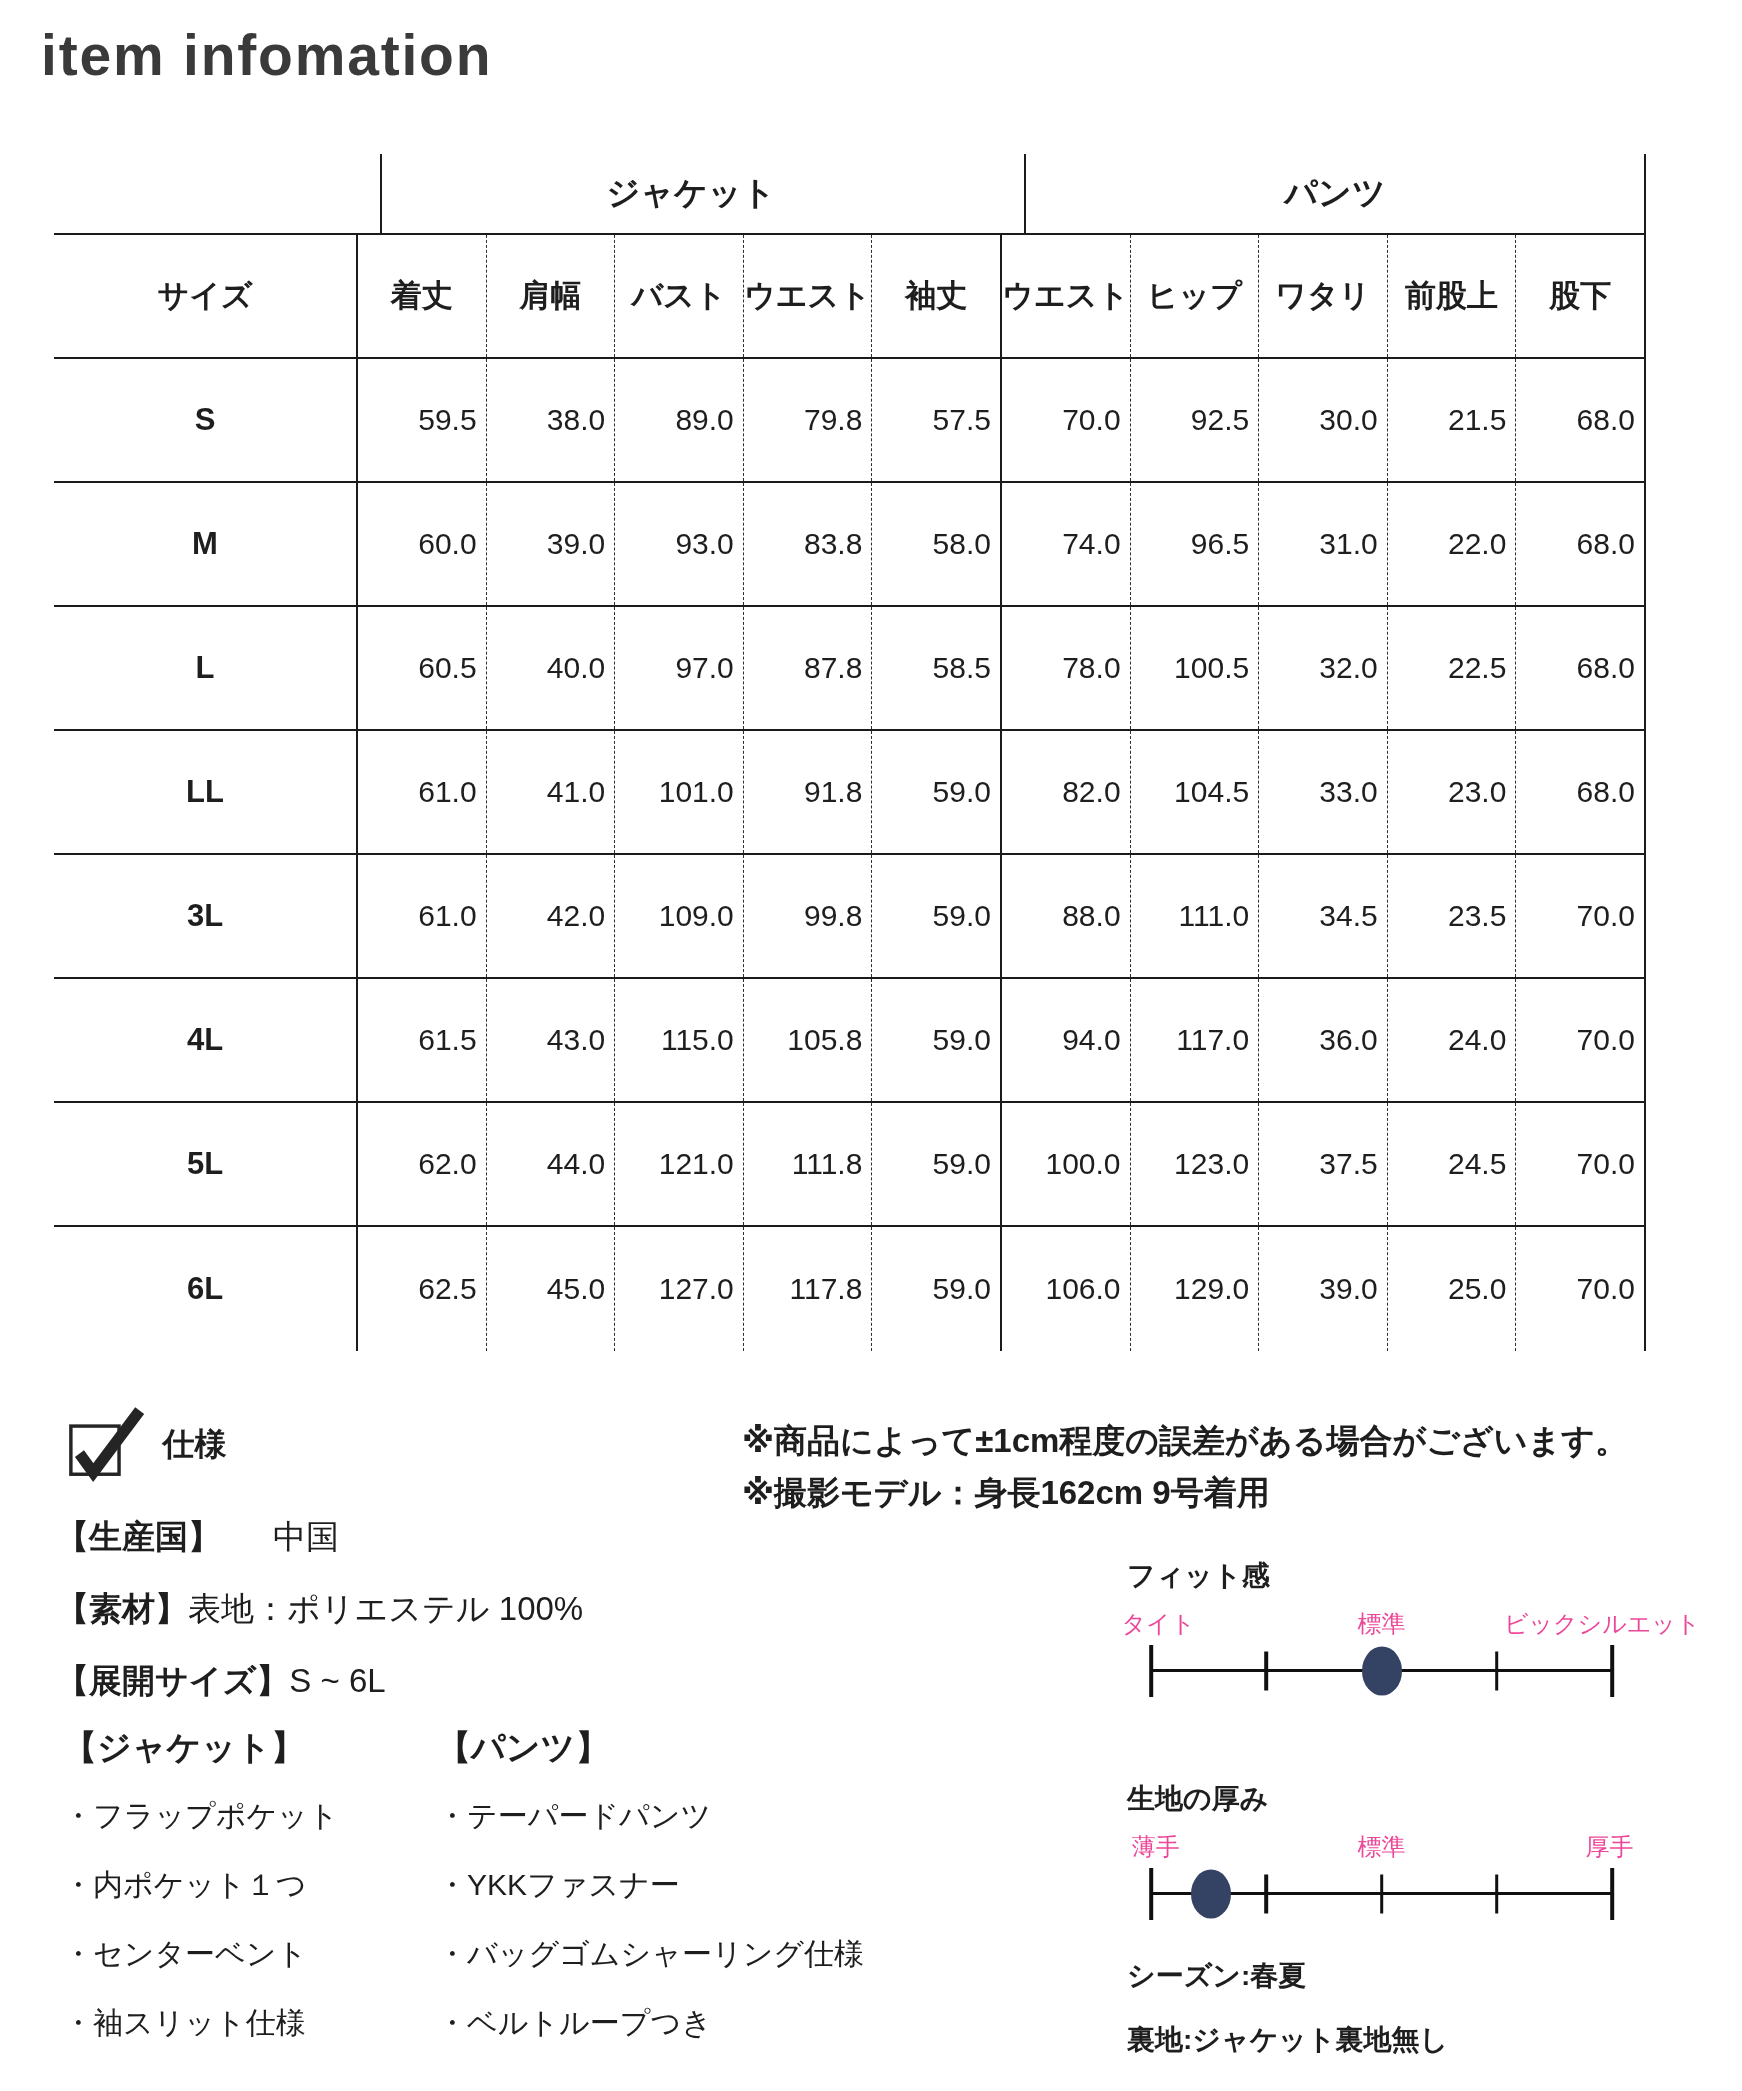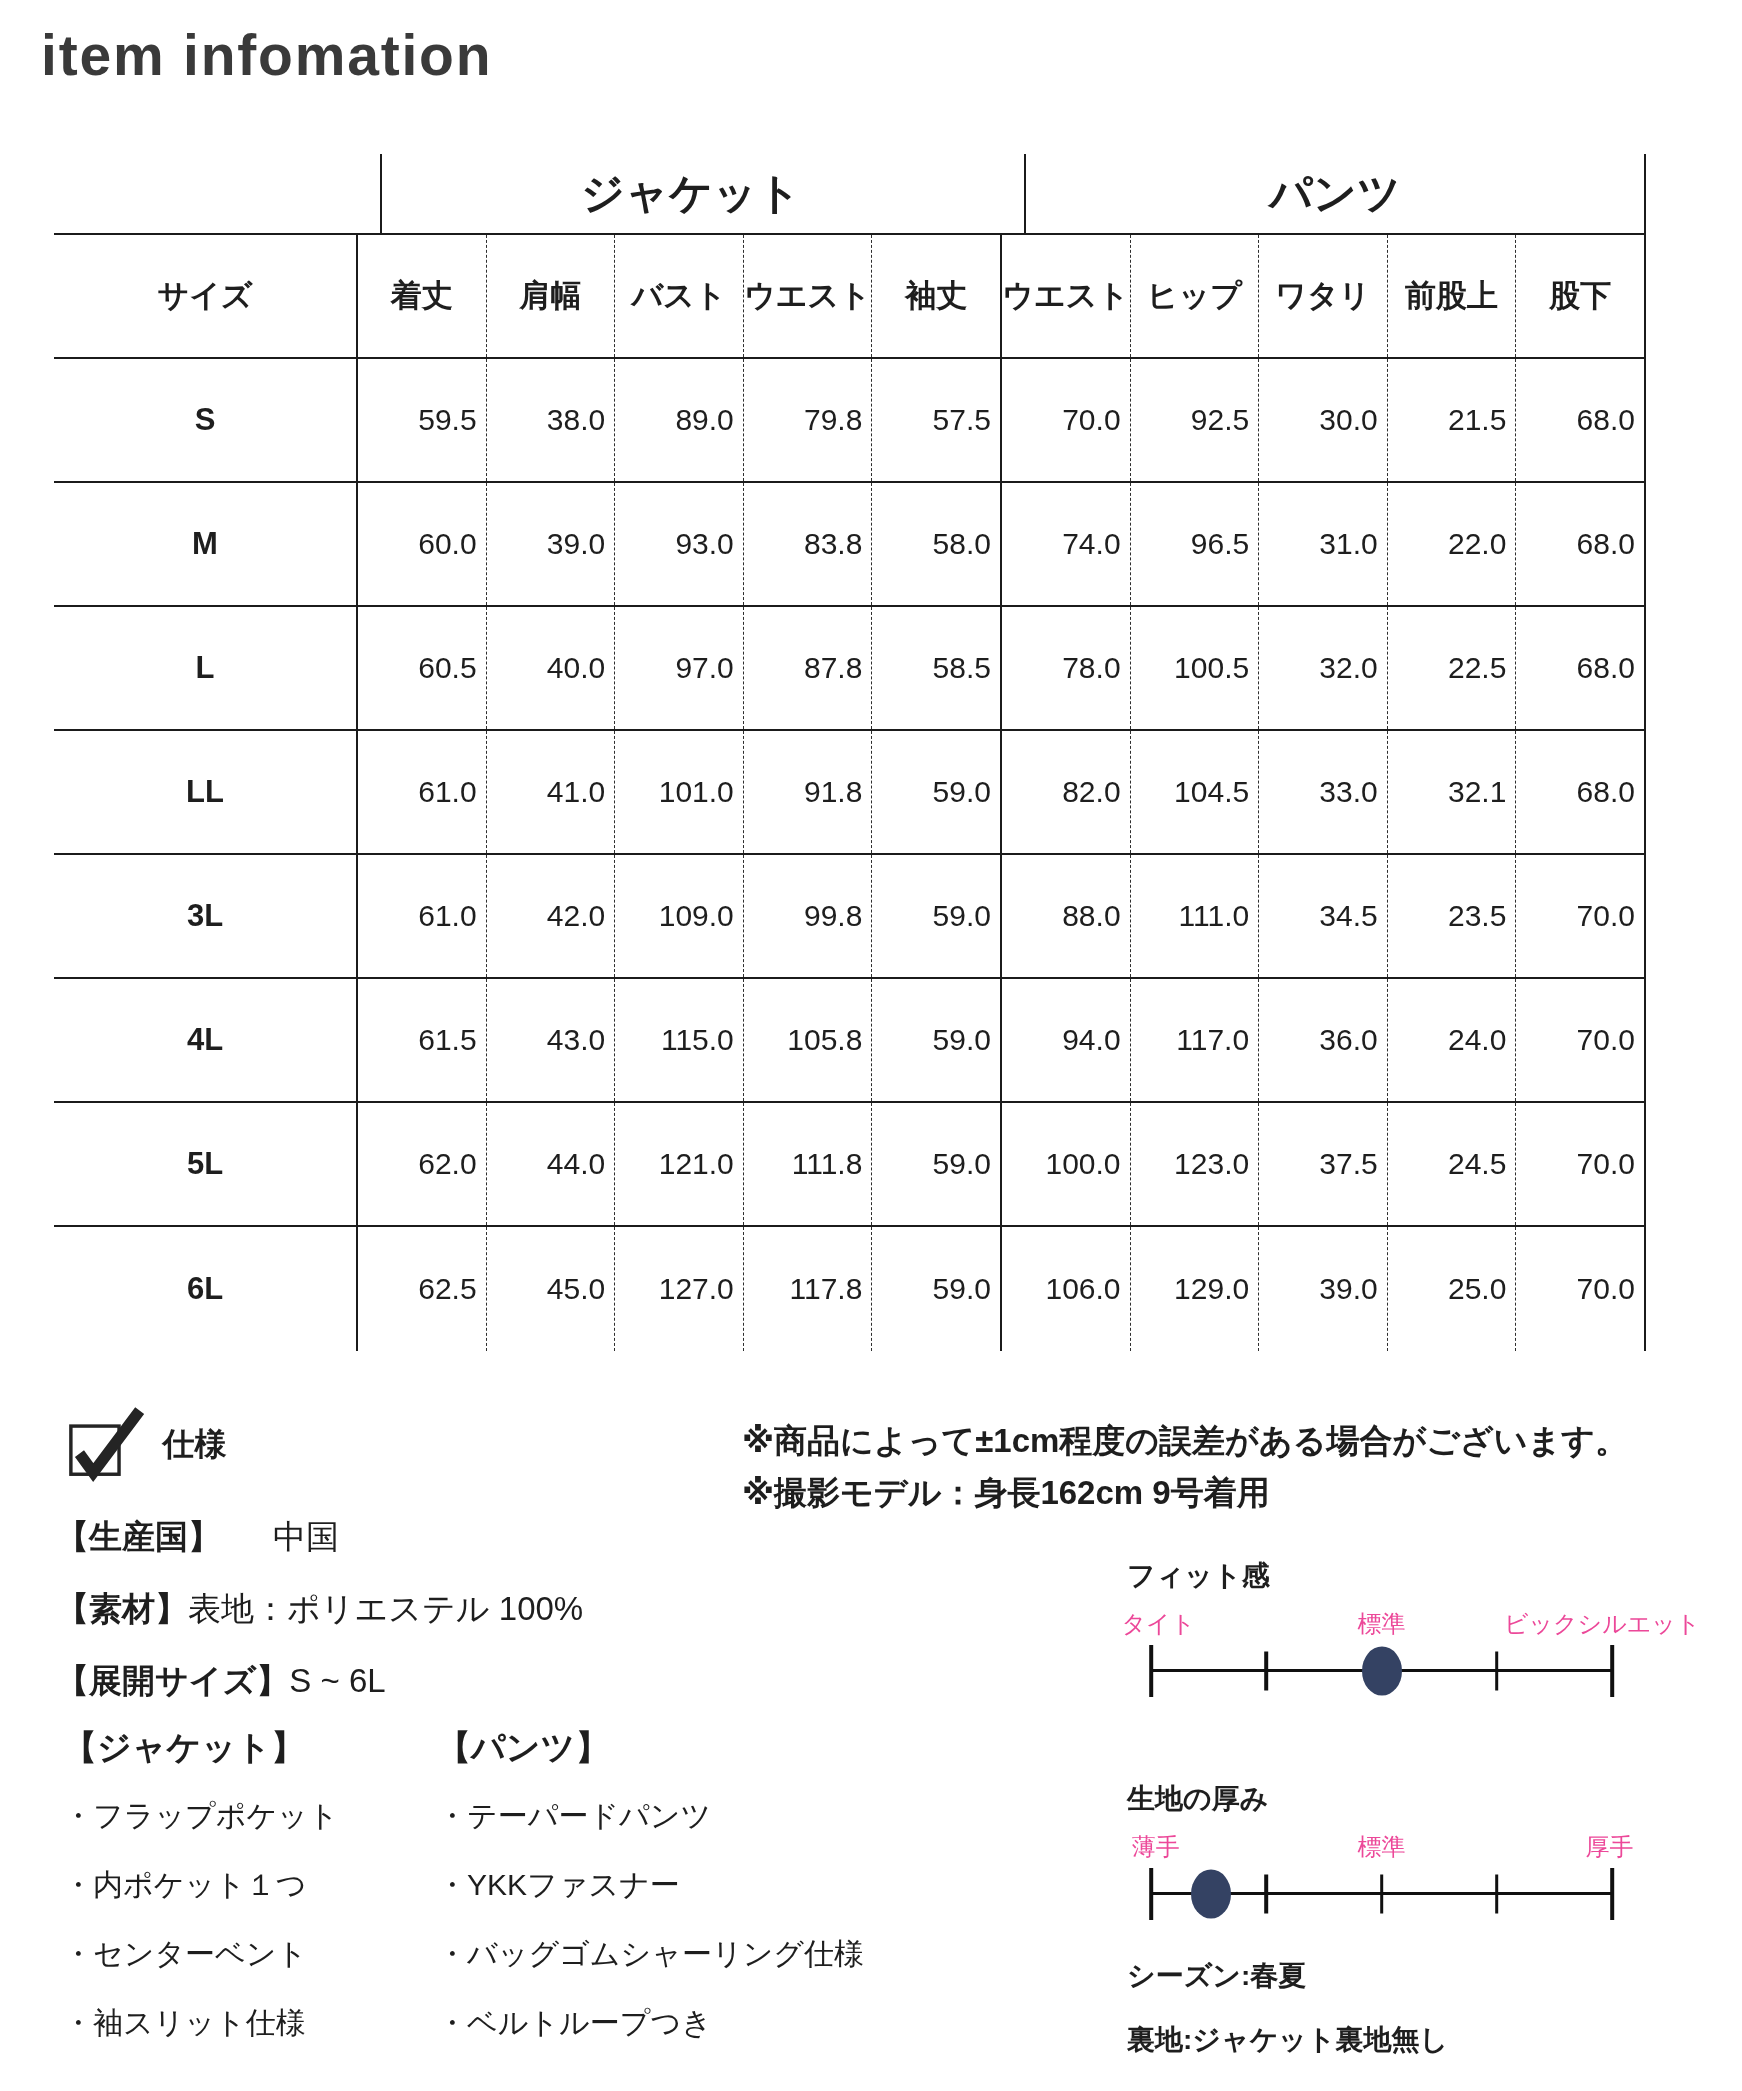--- a/index.html
+++ b/index.html
@@ -13,21 +13,21 @@
   
   .size-table { position:absolute; left:54px; top:154px; width:1592px; }
   .t-row { display:flex; box-sizing:border-box; }
   .group-row  { height:81px;  border-bottom:2.7px solid #1b1b1b; }
   .header-row { height:124px; border-bottom:2.7px solid #1b1b1b; }
   .data-row   { height:124px; border-bottom:2.7px solid #1b1b1b; }
   .data-row.last-row { border-bottom:none; }
   .cell { box-sizing:border-box; display:flex; align-items:center; justify-content:center; }
   .c-size  { flex:0 0 302px; font-weight:700; font-size:31px; }
   .c-col   { flex:1 1 0; min-width:0; }
-  .c-group { flex:1 1 0; font-size:43px; font-weight:700;margin-left:24px; }
+  .c-group { flex:1 1 0; font-size:33px; font-weight:700;margin-left:24px; }
   .bl-solid { border-left:2.7px solid #1b1b1b; }
   .bl-dash  { border-left:1.8px dashed #2e2e2e; }
   .br-solid { border-right:2.7px solid #1b1b1b; }
   .c-head { font-size:31px; font-weight:700; }
   .c-num  { font-size:30px; justify-content:flex-end; padding-right:9px; font-weight:400; }
 
   
   .spec-heading { position:absolute; left:64px; top:1402px; display:flex; align-items:center; }
   .checkbox { width:86px; height:86px; }
   .spec-heading-text { font-size:32px; font-weight:700; margin-left:12.5px; }
@@ -138,21 +138,21 @@
         <div class="t-row data-row">
           <div class="cell c-size c-rowlabel">LL</div>
           <div class="cell c-col c-num bl-solid">61.0</div>
           <div class="cell c-col c-num bl-dash">41.0</div>
           <div class="cell c-col c-num bl-dash">101.0</div>
           <div class="cell c-col c-num bl-dash">91.8</div>
           <div class="cell c-col c-num bl-dash">59.0</div>
           <div class="cell c-col c-num bl-solid">82.0</div>
           <div class="cell c-col c-num bl-dash">104.5</div>
           <div class="cell c-col c-num bl-dash">33.0</div>
-          <div class="cell c-col c-num bl-dash">32.1</div>
+          <div class="cell c-col c-num bl-dash">23.0</div>
           <div class="cell c-col c-num bl-dash br-solid">68.0</div>
         </div>
         <div class="t-row data-row">
           <div class="cell c-size c-rowlabel">3L</div>
           <div class="cell c-col c-num bl-solid">61.0</div>
           <div class="cell c-col c-num bl-dash">42.0</div>
           <div class="cell c-col c-num bl-dash">109.0</div>
           <div class="cell c-col c-num bl-dash">99.8</div>
           <div class="cell c-col c-num bl-dash">59.0</div>
           <div class="cell c-col c-num bl-solid">88.0</div>

